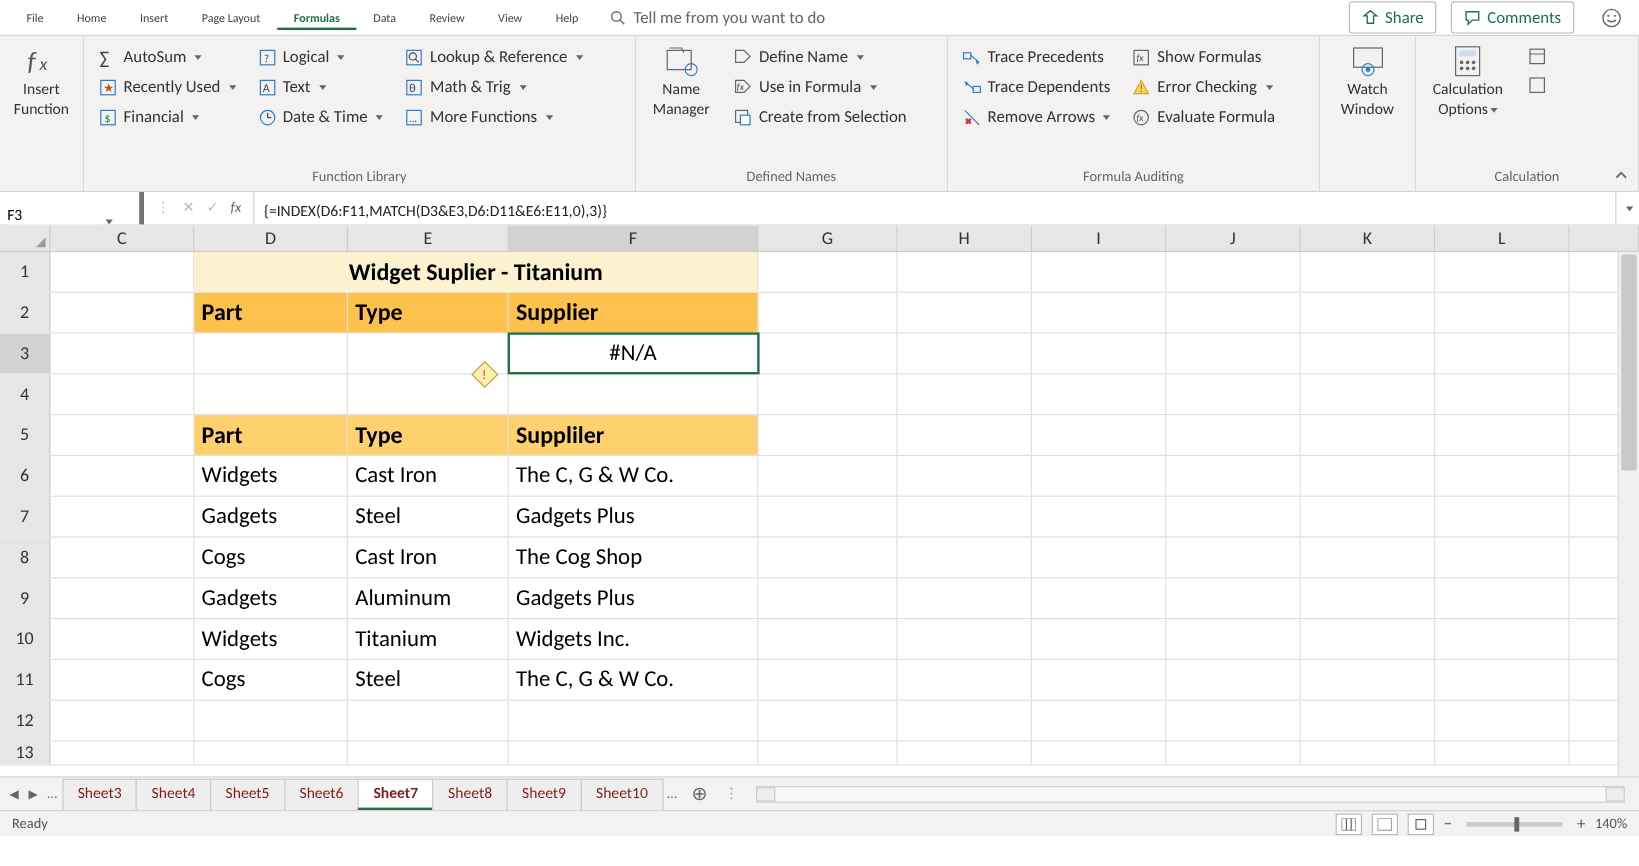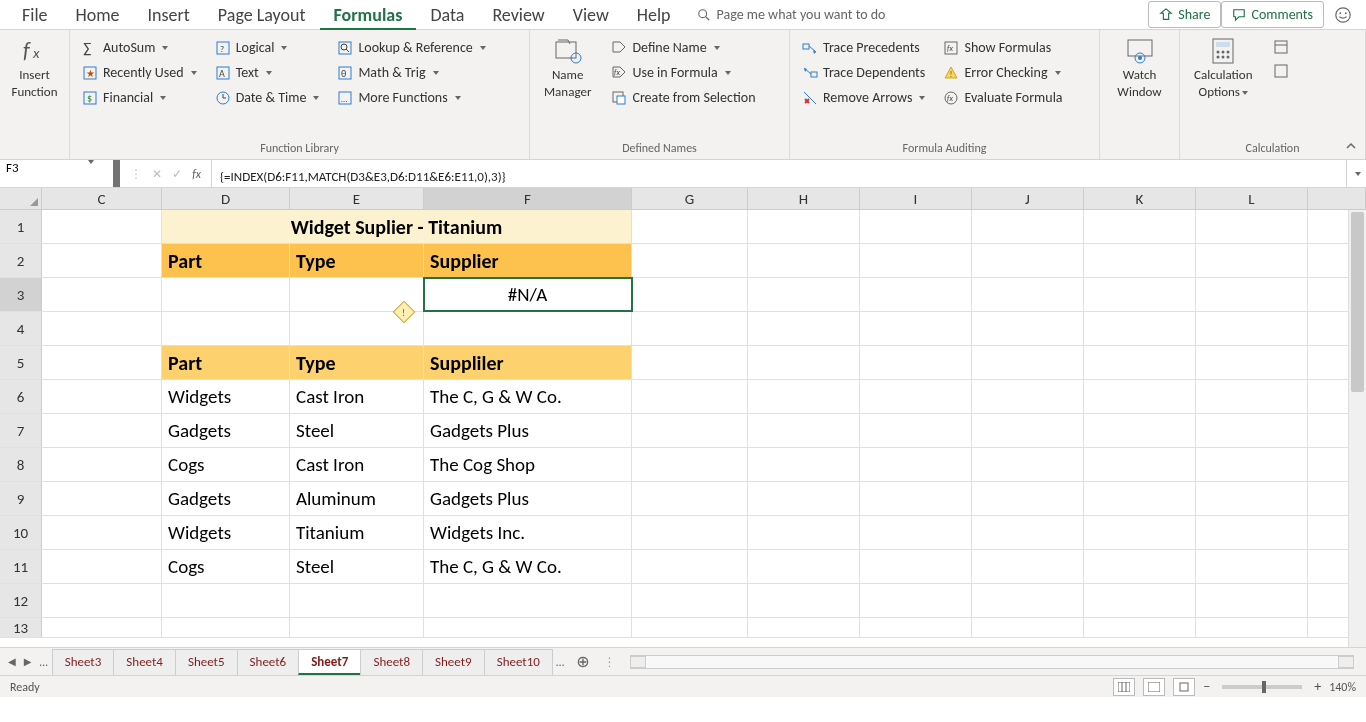--- a/index.html
+++ b/index.html
@@ -1,36 +1,36 @@
 <!DOCTYPE html>
 <html><head>
 <meta charset="utf-8">
 <style>
 *{box-sizing:border-box;margin:0;padding:0;font-family:"Segoe UI","Calibri",sans-serif;user-select:none}
 body{width:1366px;height:722px;overflow:hidden;background:#fff;font-size:12px;color:#333;position:relative}
 .menubar{height:30px;display:flex;align-items:center;padding:0 8px;border-bottom:1px solid #d4d4d4;background:#fff}
-.menubar-item{padding:4px 14px;font-size:18px;color:#444;cursor:pointer}
+.menubar-item{padding:4px 14px;font-size:10px;color:#444;cursor:pointer}
 .menubar-item.active{color:#217346;border-bottom:2px solid #217346;padding-bottom:2px;font-weight:600}
 .tellme{display:flex;align-items:center;margin-left:12px;color:#666;font-size:14px}
 .tellme svg{margin-right:6px}
-.tb-right{margin-left:auto;display:flex;align-items:center;gap:0}
+.tb-right{margin-left:auto;display:flex;align-items:center;gap:12px}
 .btn-share,.btn-comments{border:1px solid #bbb;border-radius:3px;padding:4px 10px;font-size:14px;color:#217346;display:flex;align-items:center;gap:5px;cursor:pointer;background:#fff}
 .smiley{margin-left:10px;margin-right:6px;color:#666}
 .ribbon{height:130px;background:#f3f2f1;border-bottom:1px solid #d4d4d4;display:flex;position:relative}
 .rgroup{border-right:1px solid #d9d9d9;padding:4px 10px 2px 10px;display:flex;flex-direction:column;justify-content:space-between;height:100%}
 .rgroup-label{text-align:center;font-size:12px;color:#666;padding:2px 0}
 .rbody{display:flex;gap:14px;flex:1}
 .rcol{display:flex;flex-direction:column;gap:6px;justify-content:flex-start;padding-top:4px}
 .ritem{display:flex;align-items:center;gap:5px;font-size:14px;color:#333;white-space:nowrap;cursor:pointer;padding:1px 2px}
 .ritem svg{flex-shrink:0}
 .bigbtn{display:flex;flex-direction:column;align-items:center;gap:2px;font-size:13px;color:#333;cursor:pointer;padding:2px 4px;line-height:1.15;text-align:center}
 .caret{display:inline-block;width:0;height:0;border-left:3px solid transparent;border-right:3px solid transparent;border-top:4px solid #666;margin-left:2px;vertical-align:middle}
 .collapse{position:absolute;right:8px;bottom:6px;color:#666;cursor:pointer}
 .fbar{height:28px;border-bottom:1px solid #d4d4d4;display:flex;align-items:stretch;background:#fff}
-.namebox{width:120px;border-right:7px solid #737373;display:flex;align-items:flex-start;padding:0 6px;font-size:13px}
+.namebox{width:120px;border-right:4px solid #737373;display:flex;align-items:flex-end;padding:0 6px;font-size:13px}
 .namebox input{border:none;outline:none;width:80px;font-size:13px}
 .fbtns{display:flex;align-items:center;gap:10px;padding:0 10px;border-right:1px solid #d4d4d4;color:#999}
 .fx-input{flex:1;display:flex;align-items:center;padding:16px 8px;font-size:13px;font-family:Calibri;color:#222}
 .grid-area{position:relative;height:459px;overflow:hidden;background:#fff}
 .colheads{display:flex;height:22px;background:#e6e6e6;border-bottom:1px solid #ccc}
 .corner{width:42px;background:#e6e6e6;border-right:1px solid #ccc;position:relative}
 .corner::after{content:"";position:absolute;right:3px;bottom:3px;width:0;height:0;border-left:8px solid transparent;border-bottom:8px solid #999}
 .colhead{border-right:1px solid #ccc;text-align:center;font-size:15px;color:#333;line-height:22px;background:#e6e6e6}
 .colhead.sel{background:#d2d2d2}
 .rows{position:relative}
@@ -74,21 +74,21 @@
   <div class="menubar-item active">Formulas</div>
   <div class="menubar-item">Data</div>
   <div class="menubar-item">Review</div>
   <div class="menubar-item">View</div>
   <div class="menubar-item">Help</div>
   <div class="tellme">
     <svg width="14" height="14" viewBox="0 0 16 16">
         <circle cx="6.5" cy="6.5" r="4.5" fill="none" stroke="#666" stroke-width="1.3"></circle>
         <line x1="10" y1="10" x2="14" y2="14" stroke="#666" stroke-width="1.3"></line>
       </svg>
-    <span>Page me what you want to do</span>
+    <span>Tell me from you want to do</span>
   </div>
   <div class="tb-right">
     <div class="btn-share">
       <svg width="14" height="14" viewBox="0 0 16 16">
           <path d="M8 1 L14 6 H11 V13 H5 V6 H2 Z" fill="none" stroke="#217346" stroke-width="1.3"></path>
         </svg>
       <span>Share</span>
     </div>
     <div class="btn-comments">
       <svg width="14" height="14" viewBox="0 0 16 16">

